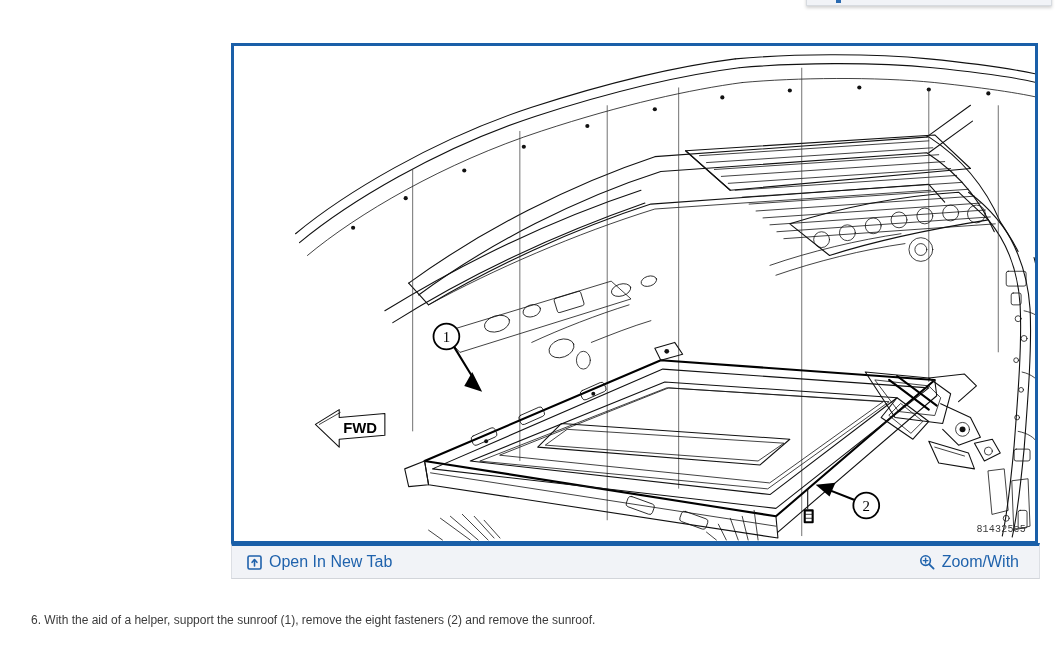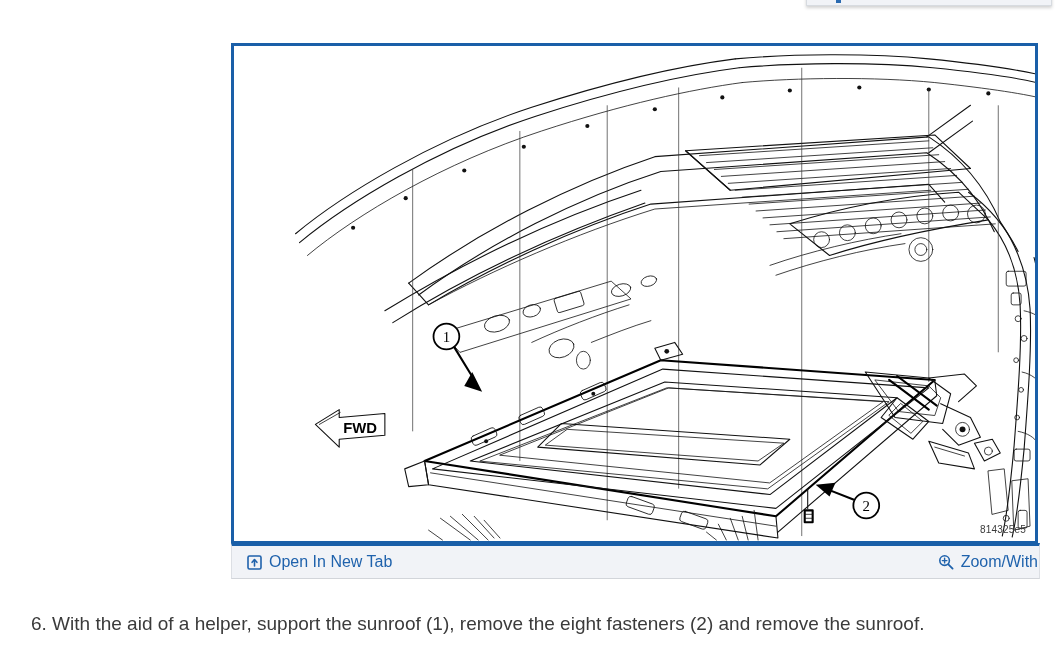--- a/index.html
+++ b/index.html
@@ -61,21 +61,21 @@
     left: 0;
     top: 0;
     width: 100%;
     height: 100%;
     display: block;
   }
   .figure-id {
     position: absolute;
     right: 9px;
     bottom: 6px;
-    font-family: Liberation Sans, sans-serif;
+    font-family: Liberation Mono, monospace;
     font-size: 10px;
     color: #3a3a3a;
     letter-spacing: 0.2px;
   }
 
   
   .figure-toolbar {
     position: absolute;
     left: 0;
     top: 500px;
@@ -83,21 +83,21 @@
     height: 36px;
     background: #f1f3f7;
     border-top: 3px solid #1a5fa8;
     border-left: 1px solid #dcdfe4;
     border-right: 1px solid #dcdfe4;
     border-bottom: 1px solid #d2d5da;
     box-sizing: border-box;
     display: flex;
     align-items: center;
     justify-content: space-between;
-    padding: 0 1px 0 15px;
+    padding: 0 20px 0 15px;
   }
   .tool-btn {
     display: inline-flex;
     align-items: center;
     gap: 7px;
     color: #1f62ac;
     font-size: 16px;
     font-family: "Liberation Sans", sans-serif;
     cursor: pointer;
     background: none;
@@ -105,21 +105,21 @@
     padding: 0;
     white-space: nowrap;
   }
   .tool-icon { display: inline-flex; align-items: center; }
 
   
   .step-caption {
     position: absolute;
     left: 31px;
     top: 613px;
-    font-size: 19px;
+    font-size: 12px;
     color: #3b3b3b;
     font-family: "Liberation Sans", sans-serif;
     white-space: nowrap;
   }
 
   
   .ln { fill: none; stroke: #111111; stroke-width: 1.1; stroke-linecap: round; stroke-linejoin: round; }
   .ln-thin { fill: none; stroke: #111111; stroke-width: 0.8; stroke-linecap: round; stroke-linejoin: round; }
   .ln-hair { fill: none; stroke: #333333; stroke-width: 0.7; }
   .ln-bold { fill: none; stroke: #000000; stroke-width: 2.1; stroke-linecap: round; stroke-linejoin: round; }

